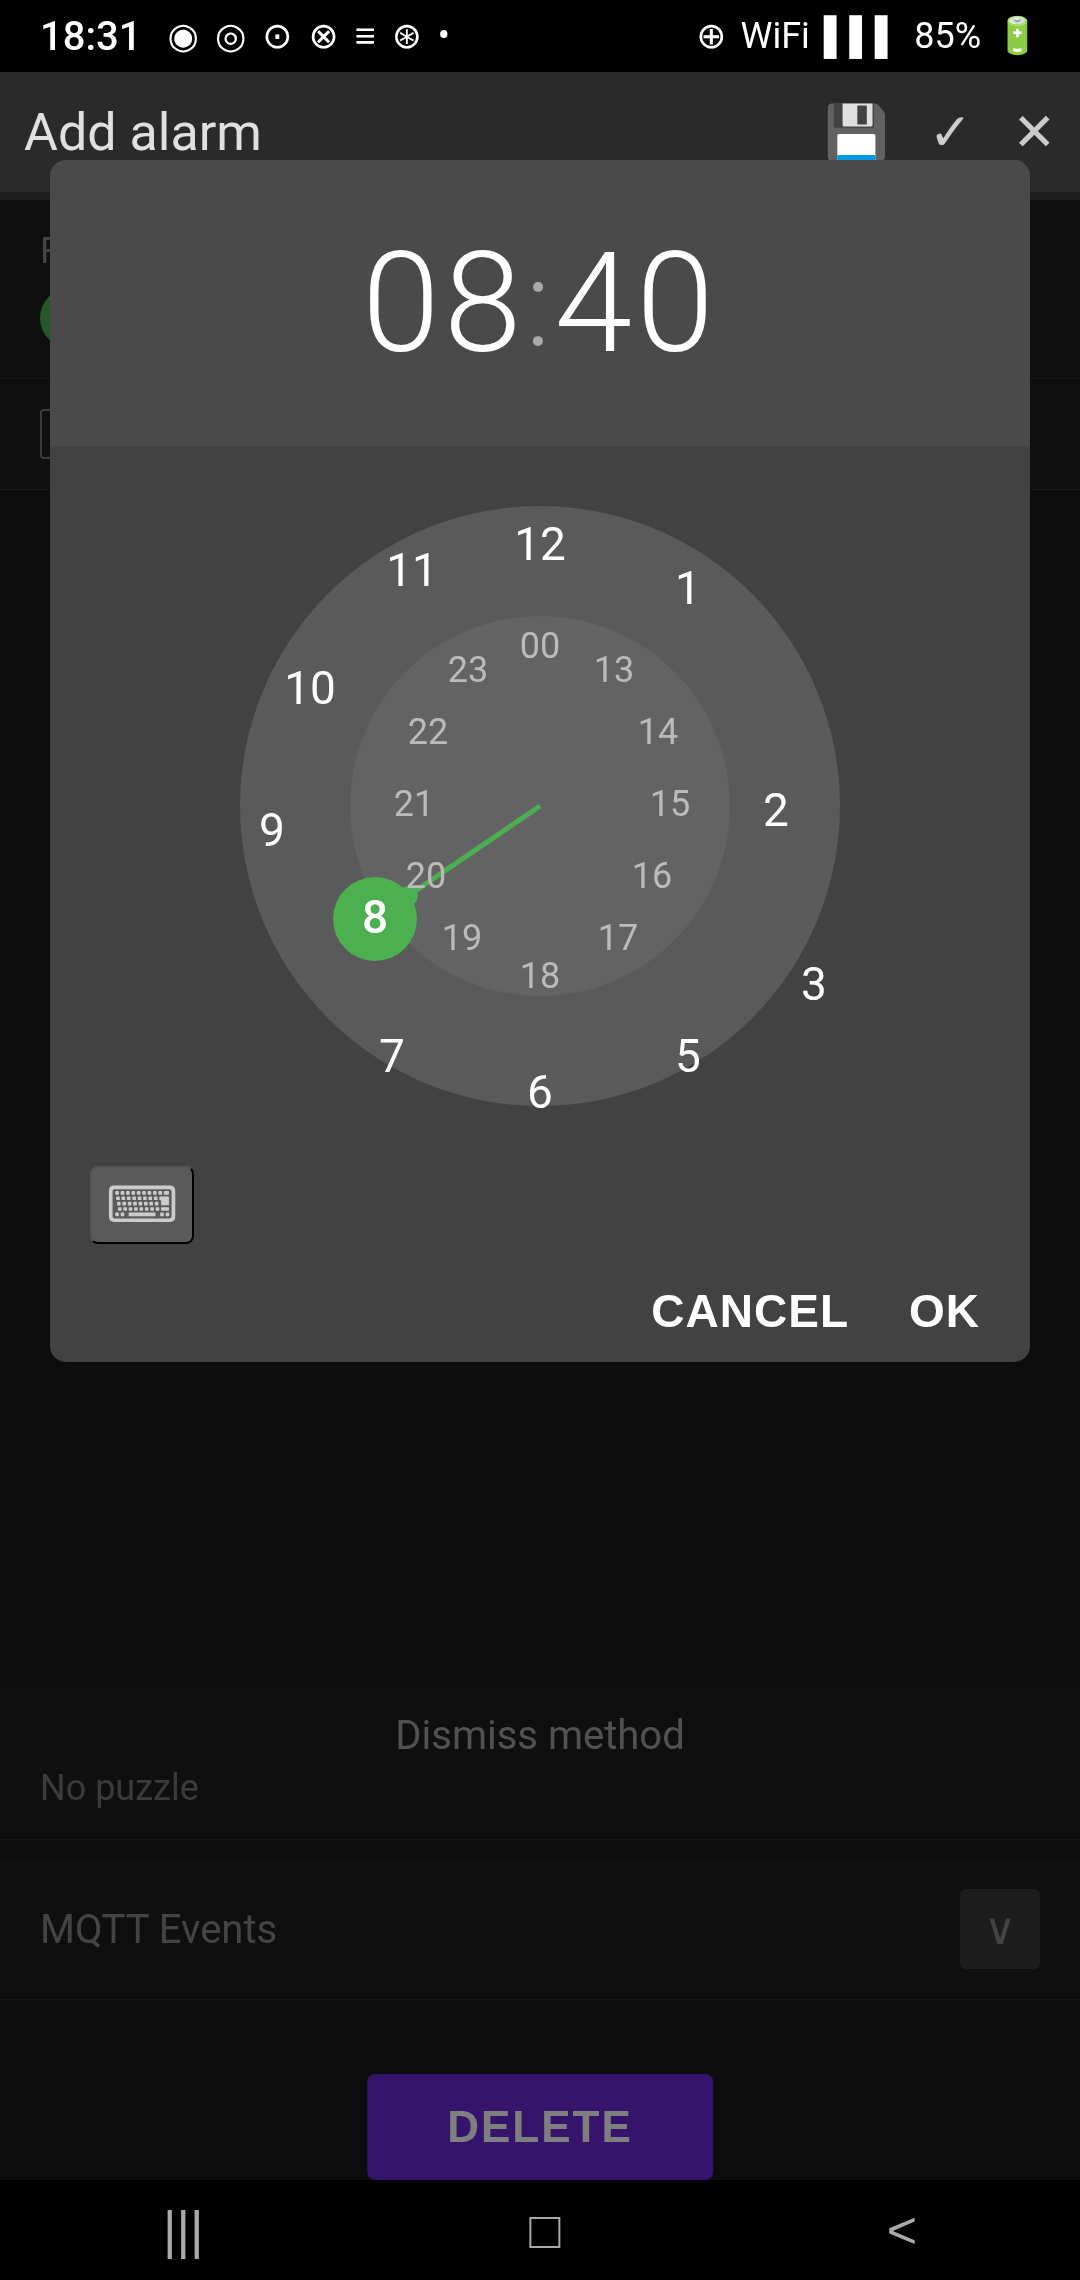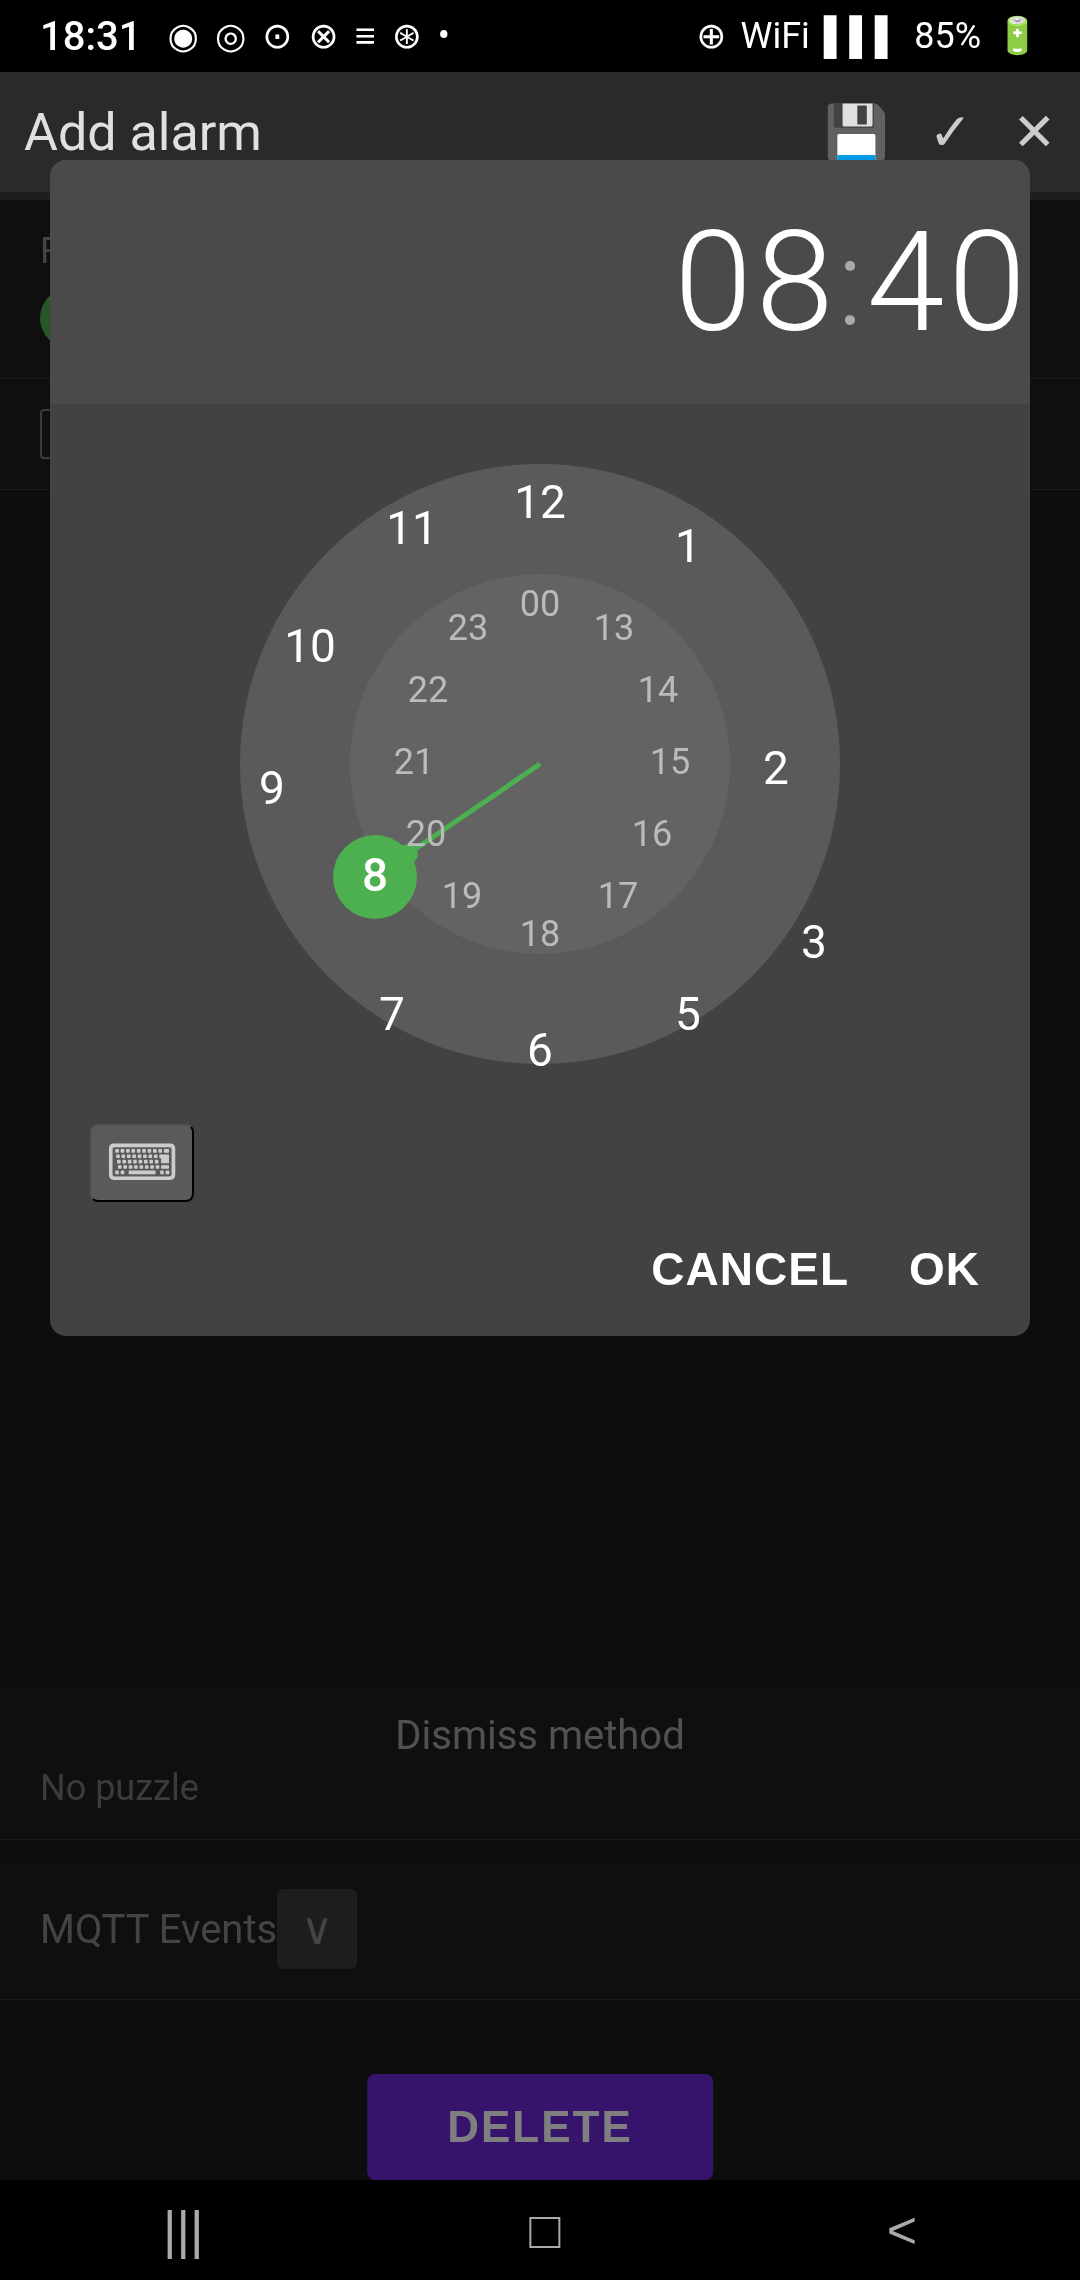--- a/index.html
+++ b/index.html
@@ -100,22 +100,22 @@
       width: 980px;
       background: #424242;
       border-radius: 16px;
       overflow: hidden;
       z-index: 20;
     }
 
     
     .time-display {
       background: #4a4a4a;
-      text-align: right;
-      padding: 40px 0;
+      text-align: center;
+      padding: 61px 0;
     }
     .time-big {
       font-size: 140px;
       font-weight: 300;
       color: #fff;
       letter-spacing: 4px;
     }
     .time-colon {
       font-size: 120px;
       font-weight: 300;
@@ -156,21 +156,21 @@
       color: #ccc;
       background: #5a5a5a;
       border-radius: 8px;
       padding: 8px 14px;
     }
 
     
     .dialog-actions {
       display: flex;
       justify-content: flex-end;
-      padding: 20px 50px 40px;
+      padding: 20px 50px 24px;
       gap: 60px;
     }
     .dialog-btn {
       font-size: 46px;
       font-weight: 700;
       color: #fff;
       background: none;
       border: none;
       cursor: pointer;
       letter-spacing: 1px;
@@ -242,21 +242,21 @@
       color: #777;
       margin-top: 8px;
     }
 
     .mqtt-section {
       background: #1e1e1e;
       padding: 30px 40px;
       border-bottom: 1px solid #333;
       display: flex;
       align-items: center;
-      justify-content: flex-start;
+      justify-content: space-between;
       position: absolute;
       bottom: 280px;
       left: 0;
       width: 100%;
       z-index: 1;
     }
     .mqtt-title {
       font-size: 40px;
       color: #888;
     }

